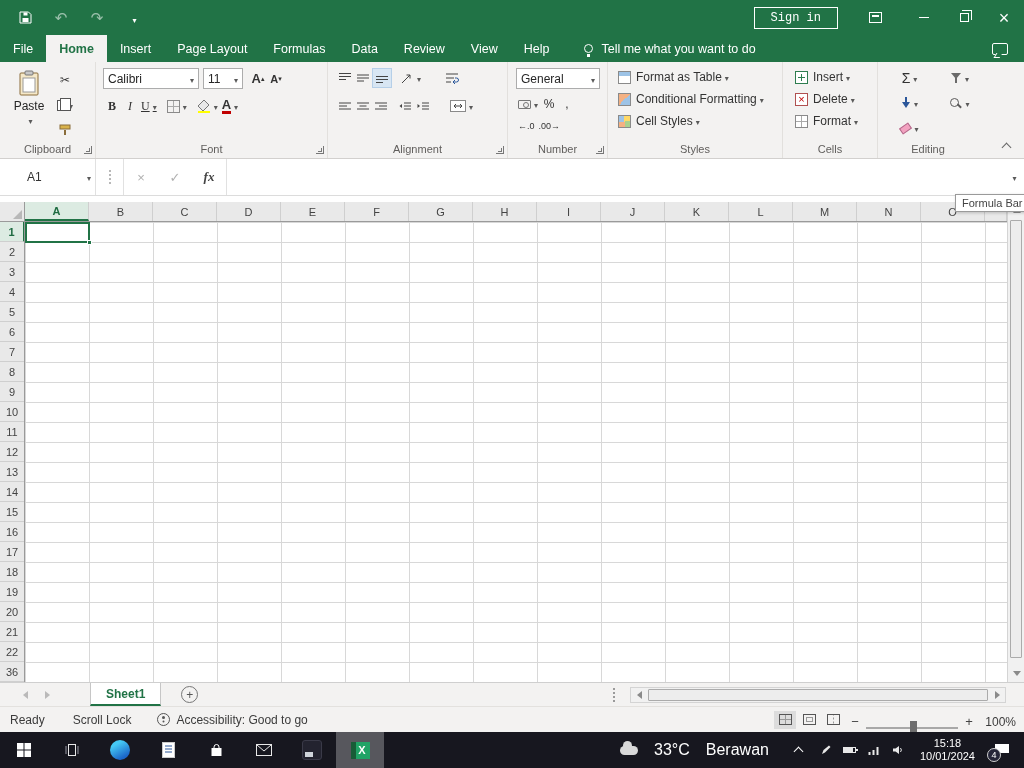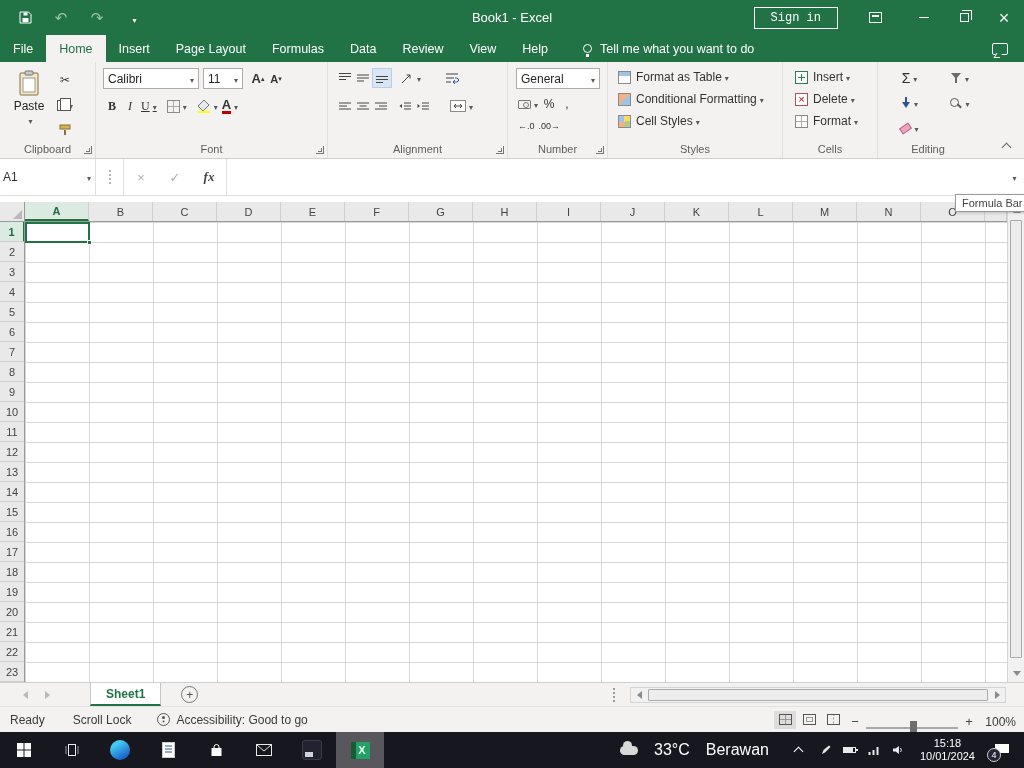--- a/index.html
+++ b/index.html
@@ -24,21 +24,21 @@
 .wbtn{width:40px;height:35px;display:inline-flex;align-items:center;justify-content:center;position:relative}
 .min-i{width:10px;height:1px;background:#fff;display:inline-block}
 .rest-i{width:9px;height:9px;border:1px solid #fff;position:relative;display:inline-block}
 .rest-i::before{content:"";position:absolute;left:1px;top:-4px;width:9px;height:9px;border:1px solid #fff;border-left:none;border-bottom:none}
 .close-i::before{content:"\00D7";font-size:18px;color:#fff;line-height:1}
 
 
 #tabrow{position:absolute;left:0;top:35px;width:1024px;height:27px;background:var(--excel-green,#217346);display:flex;align-items:stretch;color:#fff}
 #tabs{display:flex;align-items:stretch}
 .tab{padding:0 13px;display:flex;align-items:center;font-size:12.5px;cursor:default}
-.tab.active{background:var(--ribbon-bg,#f3f2f1);color:var(--excel-green,#217346);font-weight:normal}
+.tab.active{background:var(--ribbon-bg,#f3f2f1);color:var(--excel-green,#217346);font-weight:bold}
 #tellme{display:flex;align-items:center;gap:8px;margin-left:22px;font-size:12.5px;cursor:text}
 .bulb{width:9px;height:9px;border:1px solid #fff;border-radius:50%;position:relative;display:inline-block}
 .bulb::after{content:"";position:absolute;left:2px;top:9px;width:3px;height:3px;background:#fff}
 .spacer{flex:1}
 .comment-ic{width:16px;height:12px;border:1px solid #fff;border-radius:2px;position:relative;display:inline-block;margin:auto 16px}
 .comment-ic::after{content:"";position:absolute;left:2px;bottom:-4px;width:5px;height:4px;background:var(--excel-green,#217346);border-left:1px solid #fff;border-bottom:1px solid #fff;transform:skewX(-30deg)}
 
 
 #ribbon{position:absolute;left:0;top:62px;width:1024px;height:97px;background:var(--ribbon-bg,#f3f2f1);border-bottom:1px solid #d2d0ce;display:flex}
 .rgroup{position:relative;border-right:1px solid #e2e0dd;height:100%;flex:0 0 auto}
@@ -105,21 +105,21 @@
 .sort-ic::before{content:"";position:absolute;left:1px;top:1px;border-left:5px solid transparent;border-right:5px solid transparent;border-top:6px solid #6a6a6a}
 .sort-ic::after{content:"";position:absolute;left:5px;top:6px;width:2px;height:5px;background:#6a6a6a}
 .find-ic{width:13px;height:13px;position:relative;display:inline-block}
 .find-ic::before{content:"";position:absolute;left:1px;top:1px;width:7px;height:7px;border:1.5px solid #5a5a5a;border-radius:50%}
 .find-ic::after{content:"";position:absolute;left:8px;top:8px;width:5px;height:1.5px;background:#5a5a5a;transform:rotate(45deg)}
 #collapse-ribbon{position:absolute;right:10px;bottom:6px;width:16px;height:14px;display:flex;align-items:center;justify-content:center}
 .chev-up{width:7px;height:7px;border-left:1.5px solid #666;border-top:1.5px solid #666;transform:rotate(45deg);margin-top:4px}
 
 
 #formulabar{position:absolute;left:0;top:159px;width:1024px;height:37px;background:#fff;border-bottom:1px solid #dcdcdc;display:flex;align-items:stretch}
-#namebox{width:96px;display:flex;align-items:center;padding:0 4px 0 3px;font-size:12px;color:#333;border-right:1px solid #e1e1e1}
+#namebox{width:96px;display:flex;align-items:center;padding:0 4px 0 27px;font-size:12px;color:#333;border-right:1px solid #e1e1e1}
 #namebox .cv{flex:1}
 .fb-div{width:28px;border-right:1px solid #e1e1e1;display:flex;align-items:center;justify-content:center}
 .fb-dots{width:2px;height:14px;border-left:2px dotted #b8b8b8}
 .fbtn{width:34px;display:flex;align-items:center;justify-content:center;font-size:13px;color:#444}
 .fbtn.dim{color:#b0b0b0}
 .fx-g{font-style:italic;font-family:"Liberation Serif",serif;font-weight:bold;color:#444}
 #fxinput{flex:1;border-left:1px solid #e1e1e1;padding:0 6px;display:flex;align-items:center;font-size:12px;color:#222}
 #fb-expand{width:22px;display:flex;align-items:center;justify-content:center}
 #fb-tooltip{position:absolute;left:955px;top:194px;background:#fff;border:1px solid #9a9a9a;padding:2px 6px;font-size:11px;color:#444;z-index:60;box-shadow:1px 1px 3px rgba(0,0,0,.2);white-space:nowrap}
 
@@ -222,21 +222,20 @@
       <span class="qbtn dim" data-name="undo-button">
           <span data-name="undo-icon" data-bind="icons.undo">↶</span>
         </span>
       <span class="qbtn dim" data-name="redo-button">
           <span data-name="redo-icon" data-bind="icons.redo">↷</span>
         </span>
       <span class="qbtn" data-name="customize-quick-access-toolbar-button">
           <span class="dd" data-name="chevron-down-icon"></span>
         </span>
     </div>
-    <div id="win-title" data-name="window-title" data-bind="titlebar.title">Book1 - Excel</div>
     <div class="tb-right" data-name="titlebar-right-controls">
       <button id="signin" data-name="sign-in-button" data-bind="titlebar.sign_in_label">Sign in</button>
       <span class="qbtn" style="margin-right:18px" data-name="ribbon-display-options-button">
           <span class="rdo-ic" data-name="ribbon-display-options-icon"></span>
         </span>
       <span class="wbtn" data-name="minimize-button">
           <span class="min-i" data-name="minimize-icon"></span>
         </span>
       <span class="wbtn" data-name="maximize-button">
           <span class="rest-i" data-name="restore-icon"></span>
@@ -589,21 +588,21 @@
         <div class="rowh" data-name="row-header-13">13</div>
         <div class="rowh" data-name="row-header-14">14</div>
         <div class="rowh" data-name="row-header-15">15</div>
         <div class="rowh" data-name="row-header-16">16</div>
         <div class="rowh" data-name="row-header-17">17</div>
         <div class="rowh" data-name="row-header-18">18</div>
         <div class="rowh" data-name="row-header-19">19</div>
         <div class="rowh" data-name="row-header-20">20</div>
         <div class="rowh" data-name="row-header-21">21</div>
         <div class="rowh" data-name="row-header-22">22</div>
-        <div class="rowh" data-name="row-header-23">23</div>
+        <div class="rowh" data-name="row-header-23">36</div>
       </div>
     <div id="cells" data-name="cells-area">
       <div id="selbox" data-name="selected-cell">
           <span id="fillhandle" data-name="fill-handle"></span>
         </div>
     </div>
     <div id="vscroll" data-name="vertical-scrollbar">
       <span class="sarr up" data-name="scroll-up-button">
           <span class="tri-up" data-name="triangle-up-icon"></span>
         </span>

